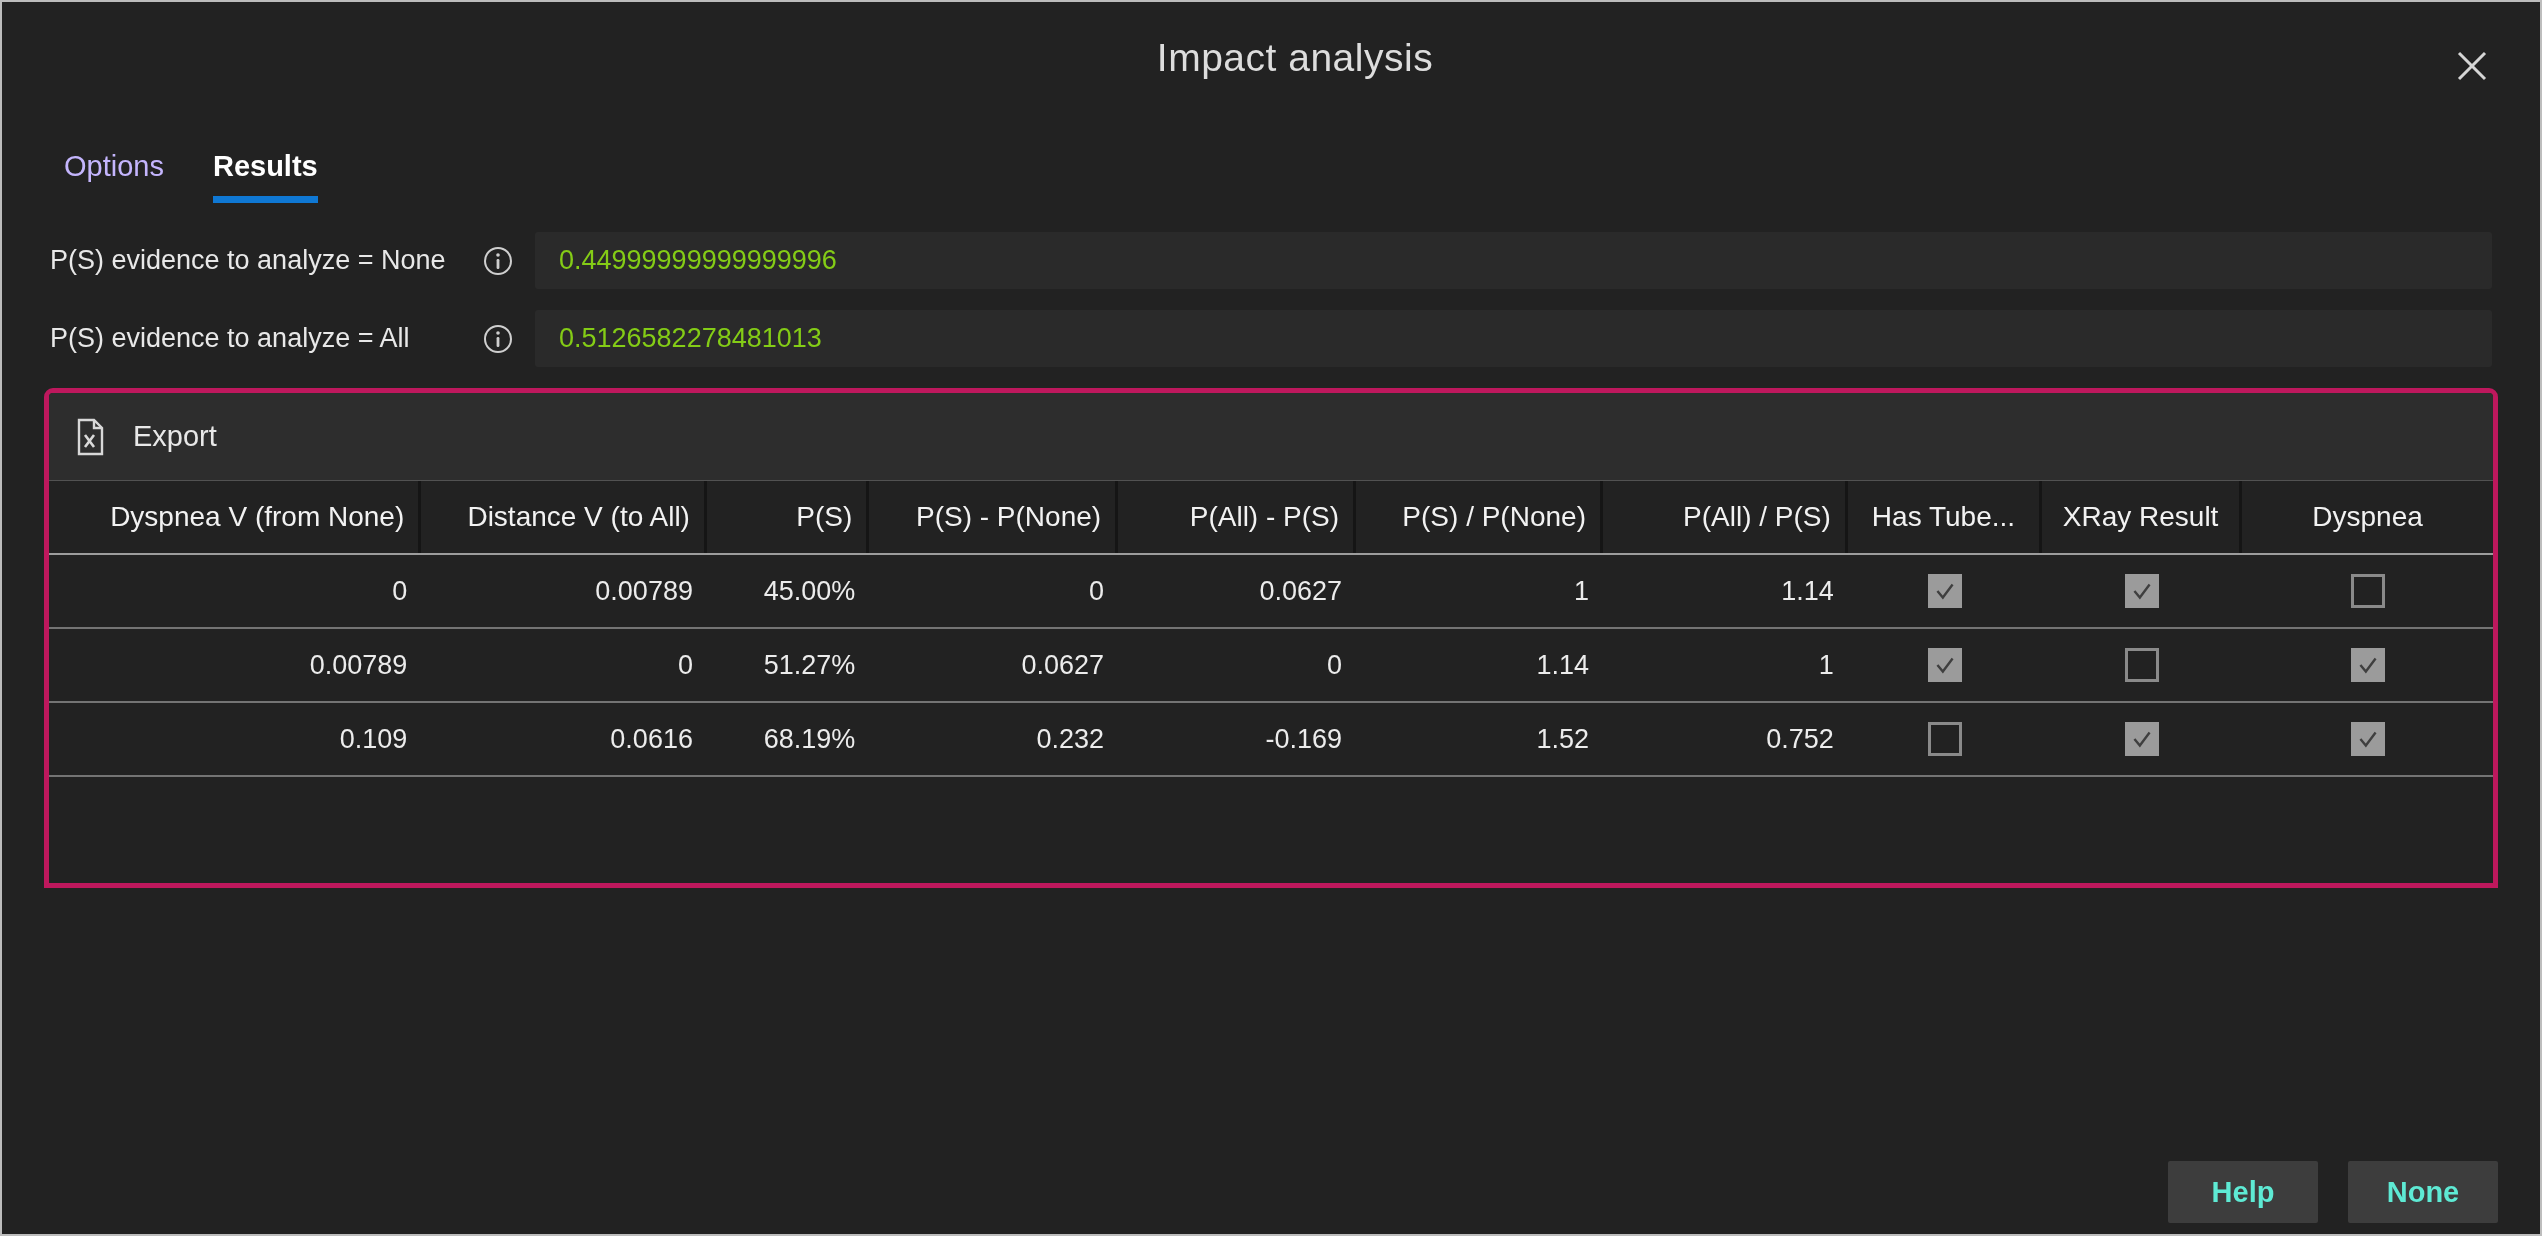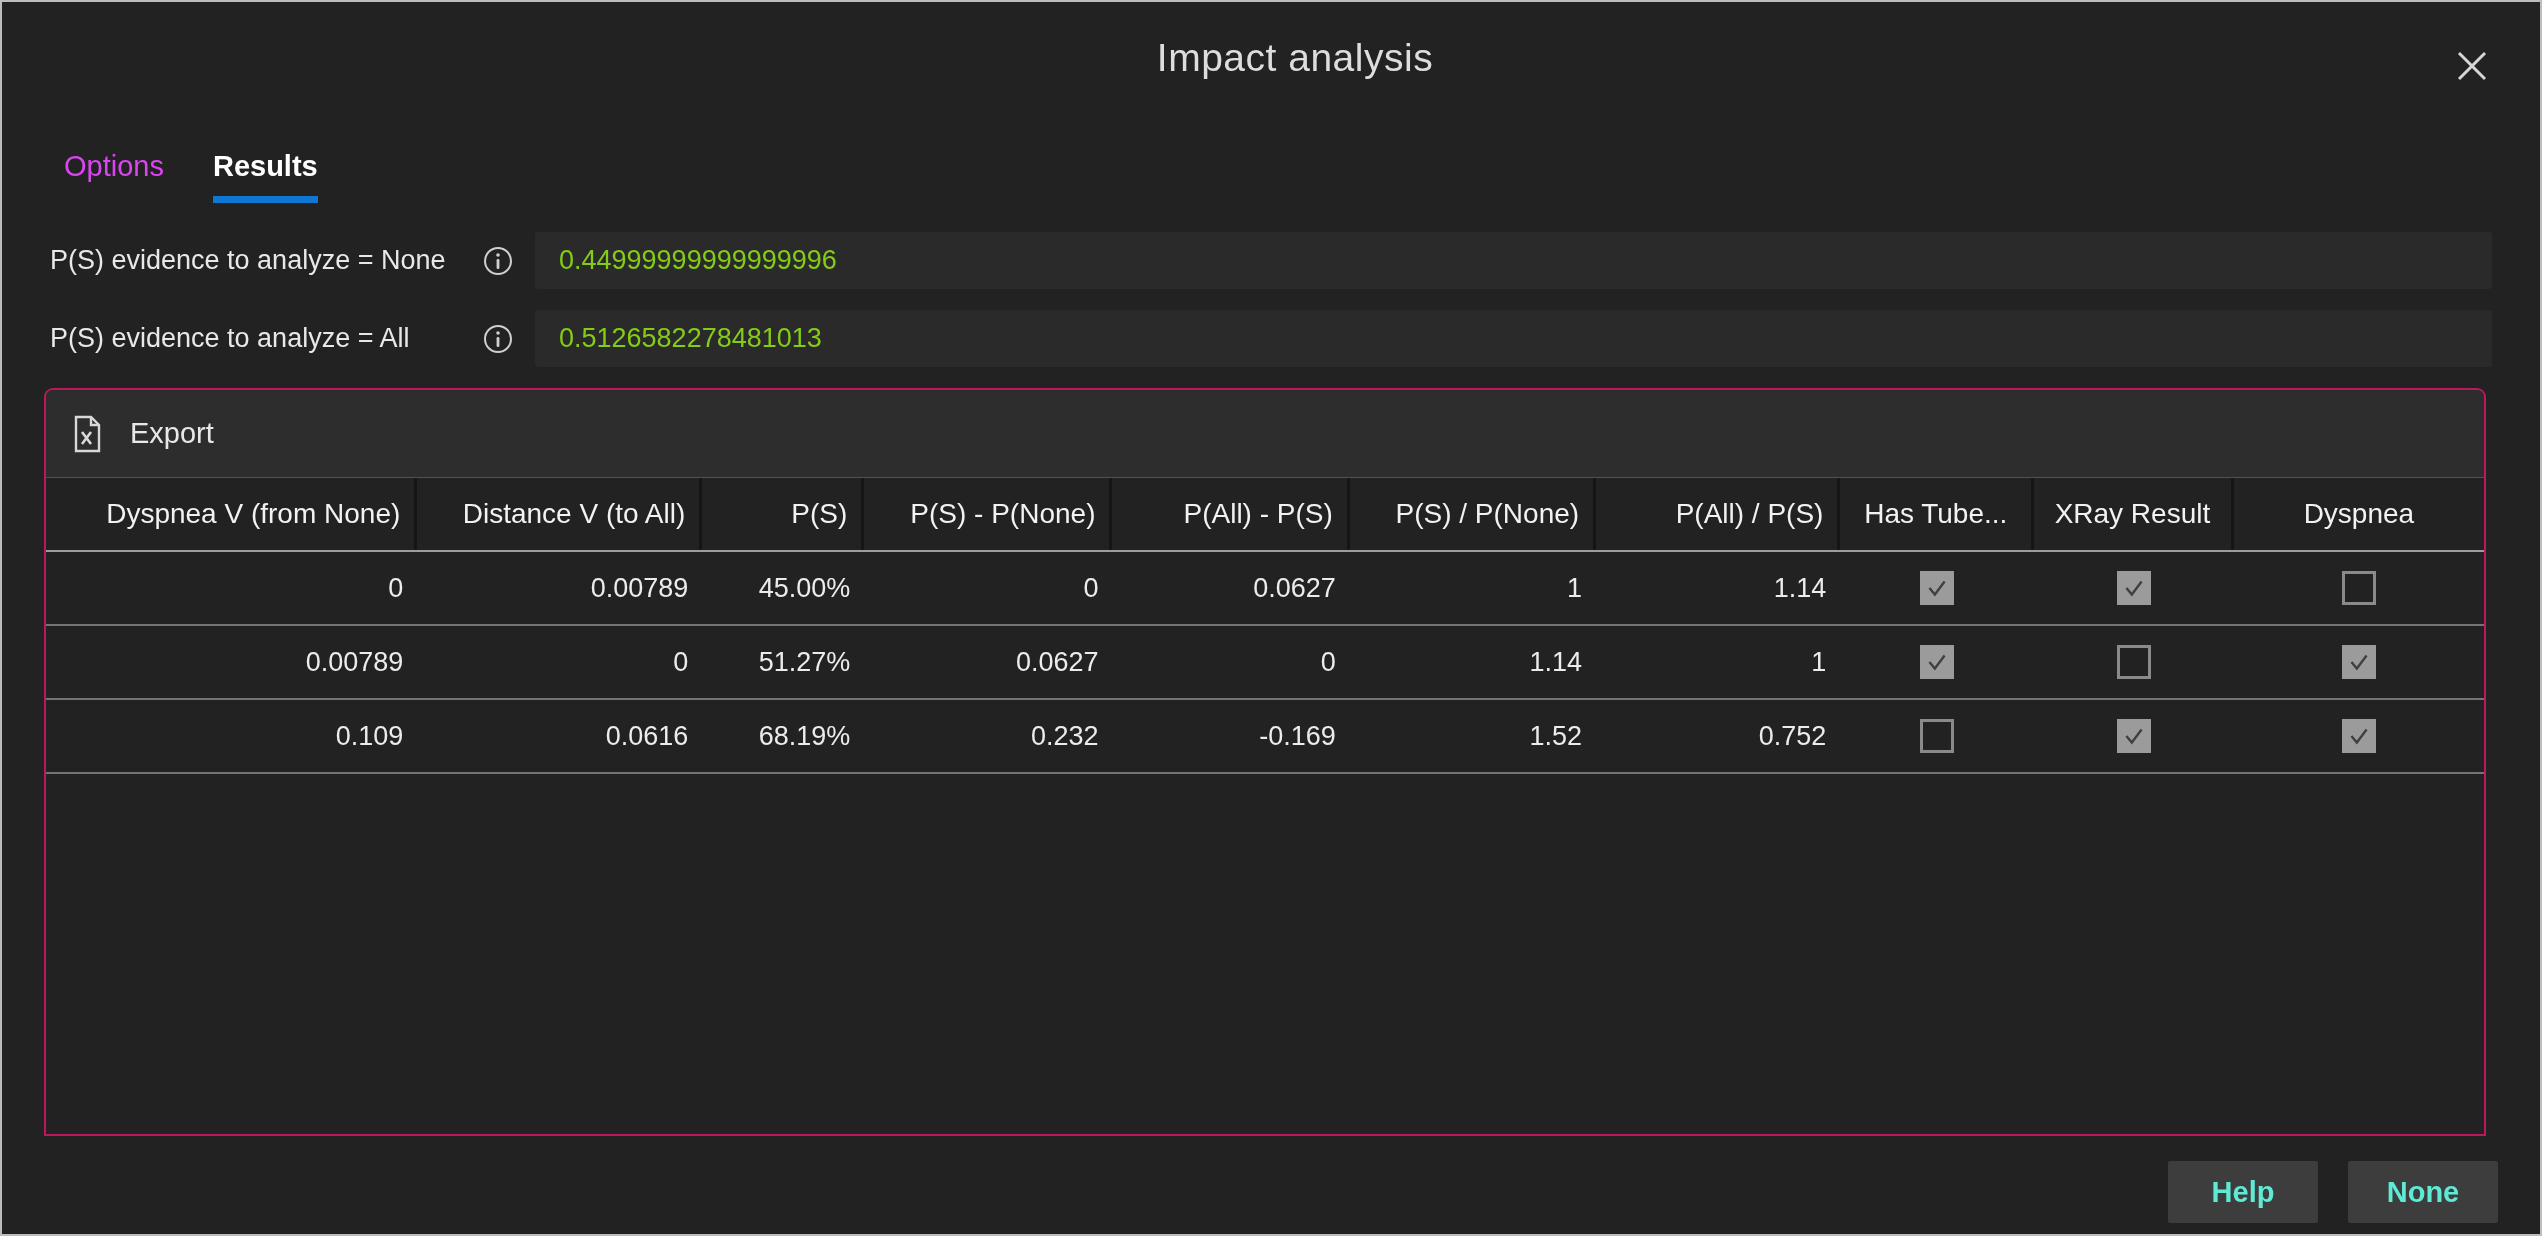--- a/index.html
+++ b/index.html
@@ -30,21 +30,21 @@
     display:flex; align-items:center; justify-content:center;
     cursor:pointer;
   }
   
   .tabbar {
     display:flex;
     margin:70px 0 0 62px;
   }
   .tab {
     font-size:29px;
-    color:#d946ef;
+    color:#c4b5fd;
     padding-bottom:13px;
     margin-right:49px;
     border-bottom:7px solid transparent;
     cursor:pointer;
   }
   .tab.active {
     color:#ffffff;
     font-weight:700;
     border-bottom-color:var(--accent,#0f78d4);
   }
@@ -74,23 +74,23 @@
     border:none;
     border-radius:3px;
     color:#84cc16;
     font-size:27px;
     font-family:"Liberation Sans", sans-serif;
     padding:0 24px;
     outline:none;
   }
   
   .grid-panel {
-    margin:16px 54px 0 42px;
-    height:748px;
-    border:2px solid #be185d;
+    margin:16px 42px 0 42px;
+    height:500px;
+    border:5px solid #be185d;
     border-radius:9px 9px 0 0;
     display:flex; flex-direction:column;
     overflow:hidden;
   }
   .grid-toolbar {
     height:88px;
     background:#2d2d2d;
     border-bottom:1px solid #525252;
     display:flex; align-items:center;
     padding-left:26px;

